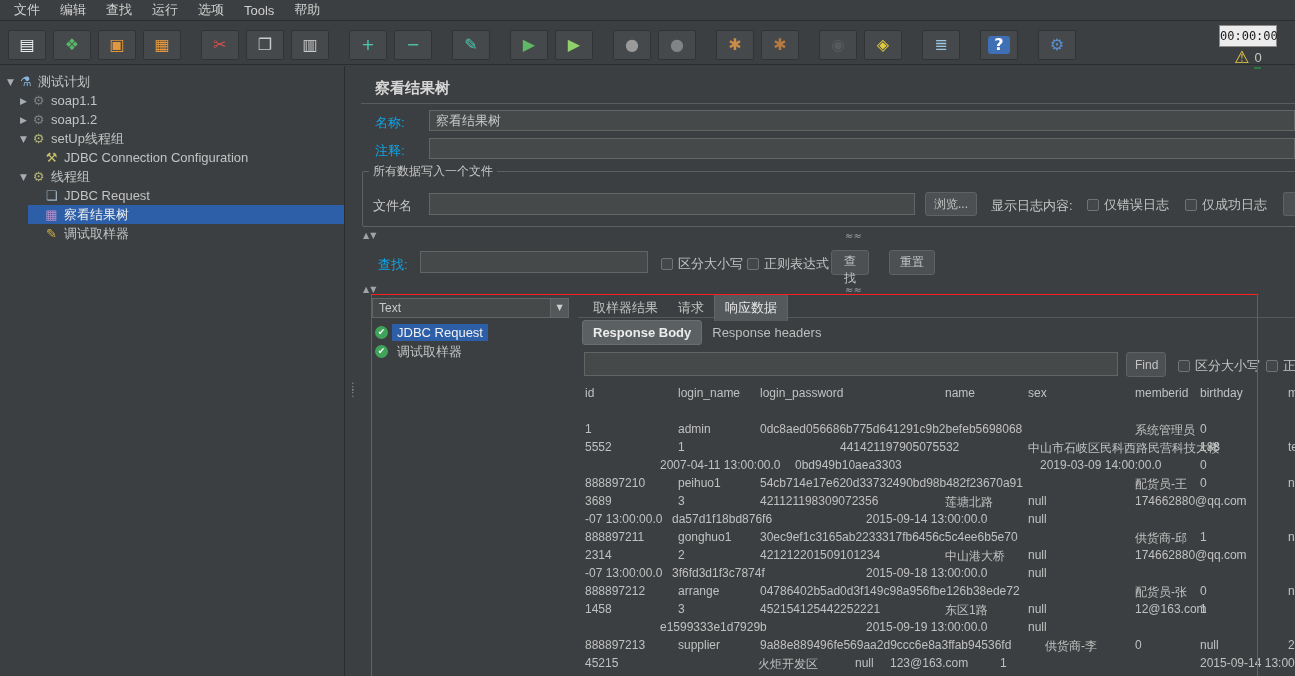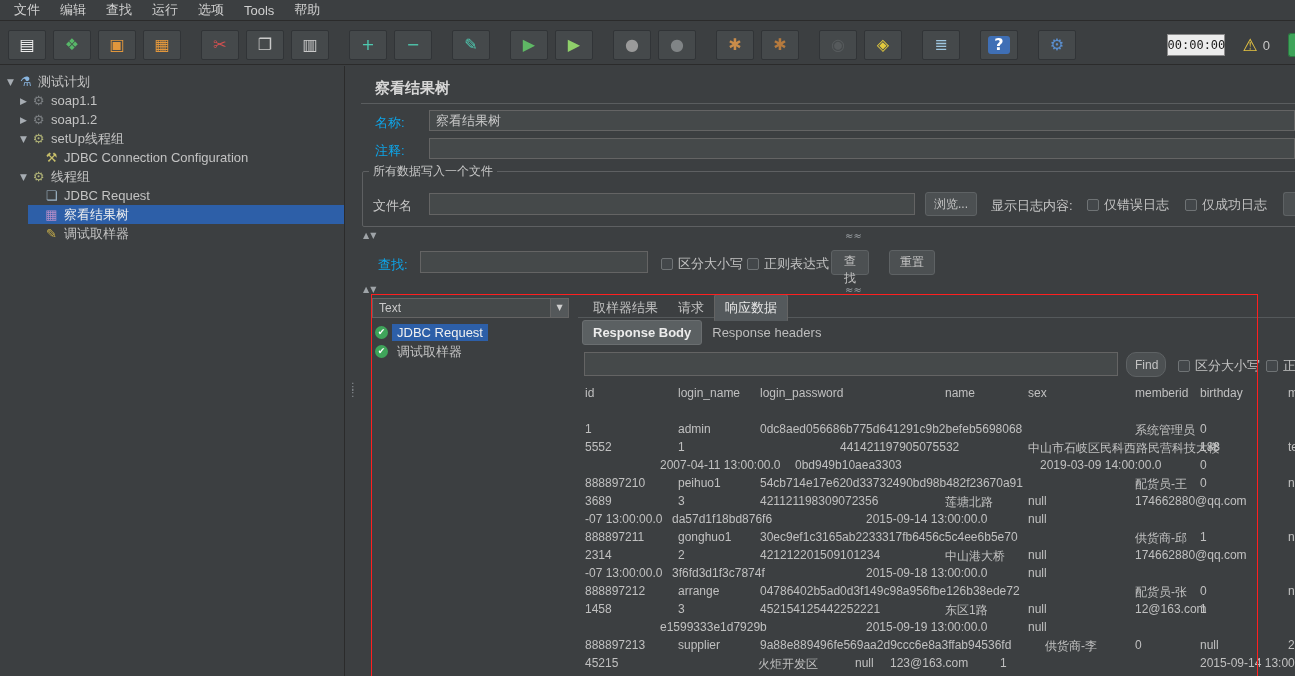--- a/index.html
+++ b/index.html
@@ -11,21 +11,21 @@
   .menubar { position:absolute; left:0; top:0; right:0; height:21px; background:#3c3f41; border-bottom:1px solid #2b2b2b; display:flex; align-items:center; padding-left:4px; }
   .menu-item { padding:3px 10px; font-size:13px; color:#d0d0d0; cursor:default; }
 
   
   .toolbar { position:absolute; left:0; top:25px; right:0; height:40px; background:#3c3f41; border-bottom:1px solid #2b2b2b; display:flex; align-items:center; padding-left:8px; }
   .tb-buttons { display:flex; align-items:center; height:100%; }
   .tb-btn { width:38px; height:30px; background:#45494b; border:1px solid #313437; border-radius:2px; margin-right:7px; display:inline-flex; align-items:center; justify-content:center; padding:0; cursor:pointer; }
   .tb-ic { font-size:16px; line-height:1; font-family:"DejaVu Sans",sans-serif; }
   .tb-ic.boxed { border-radius:3px; padding:1px 6px; font-weight:bold; }
   .tb-gap { display:inline-block; width:13px; }
-  .tb-right { position:absolute; right:0; top:0; height:40px; display:flex; align-items:center; }
+  .tb-right { position:absolute; right:0; top:0; height:40px; display:flex; align-items:center;flex-direction:column; }
   .timer { width:58px; height:22px; background:#ececec; color:#1a1a1a; border:1px solid #8a8a8a; font-family:"DejaVu Sans Mono",monospace; font-size:12px; text-align:center; line-height:20px; margin-right:18px; }
   .warnbox { display:flex; align-items:center; margin-right:18px; }
   .warn-icon { color:#e7c541; font-size:17px; margin-right:5px; font-family:"DejaVu Sans",sans-serif; }
   .warn-count { font-size:13px; color:#c8c8c8; }
   .threads-sliver { width:7px; height:24px; background:#3fa45a; border:1px solid #2c7a42; border-right:none; border-radius:3px 0 0 3px; }
 
   
   .tree-panel { position:absolute; left:0; top:66px; width:345px; bottom:0; border-right:1px solid #2b2b2b; padding-top:6px; overflow:hidden; }
   .tree-row { height:19px; display:flex; align-items:center; font-size:13px; white-space:nowrap; cursor:default; }
   .tree-row.selected { background:linear-gradient(to right, rgba(0,0,0,0) 28px, #2d5fa8 28px); }
@@ -80,21 +80,21 @@
 
   .detail-panel { position:absolute; left:221px; right:0; top:0; bottom:0; }
   .tabs-bar { position:absolute; left:0; right:0; top:0; height:24px; border-bottom:1px solid #55595b; padding-left:5px; white-space:nowrap; }
   .tab { display:inline-block; padding:4px 10px 3px; font-size:13px; color:#c3c3c3; cursor:pointer; }
   .tab.active { background:#54595c; border:1px solid #646464; border-bottom:1px solid #54595c; border-radius:3px 3px 0 0; color:#e8e8e8; }
   .subtabs-bar { position:absolute; left:0; right:0; top:26px; height:26px; padding-left:4px; white-space:nowrap; }
   .subtab { display:inline-block; padding:4px 10px; font-size:13px; color:#bdbdbd; cursor:pointer; border-radius:3px; }
   .subtab.active { background:#5b6062; color:#ececec; font-weight:bold; border:1px solid #6a6e70; }
   .find-row { position:absolute; left:0; right:0; top:52px; height:36px; }
   .find-input { left:6px; top:6px; width:534px; height:24px; }
-  .find-btn { position:absolute; left:548px; top:6px; width:40px; height:25px;border-radius:10px; }
+  .find-btn { position:absolute; left:548px; top:6px; width:40px; height:25px; }
   .response-body { position:absolute; left:0; right:0; top:88px; bottom:0; overflow:hidden; font-size:12px; color:#c0c0c0; font-family:"Liberation Sans","DejaVu Sans",sans-serif; }
   .resp-line { position:absolute; left:0; right:0; height:18px; }
   .resp-line .cell { position:absolute; top:0; white-space:nowrap; }
 
   
   .red-rect { position:absolute; left:371px; top:294px; width:887px; height:390px; border:1px solid #ff1f1f; z-index:60; pointer-events:none; }
 </style>
 </head>
 <body>
 

